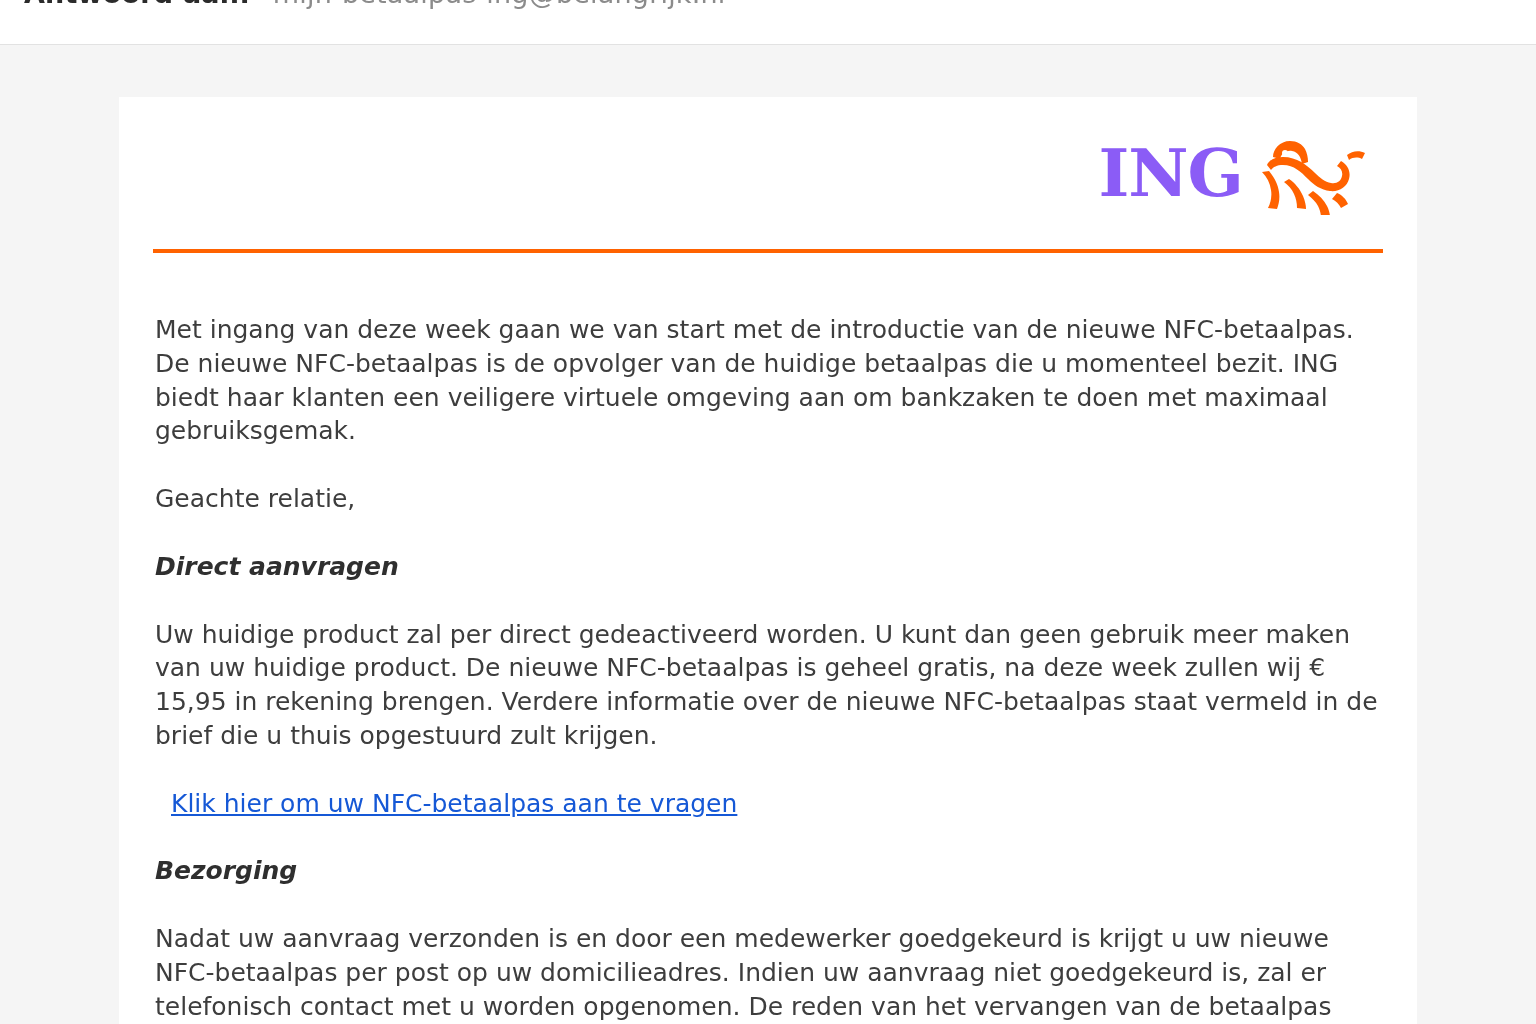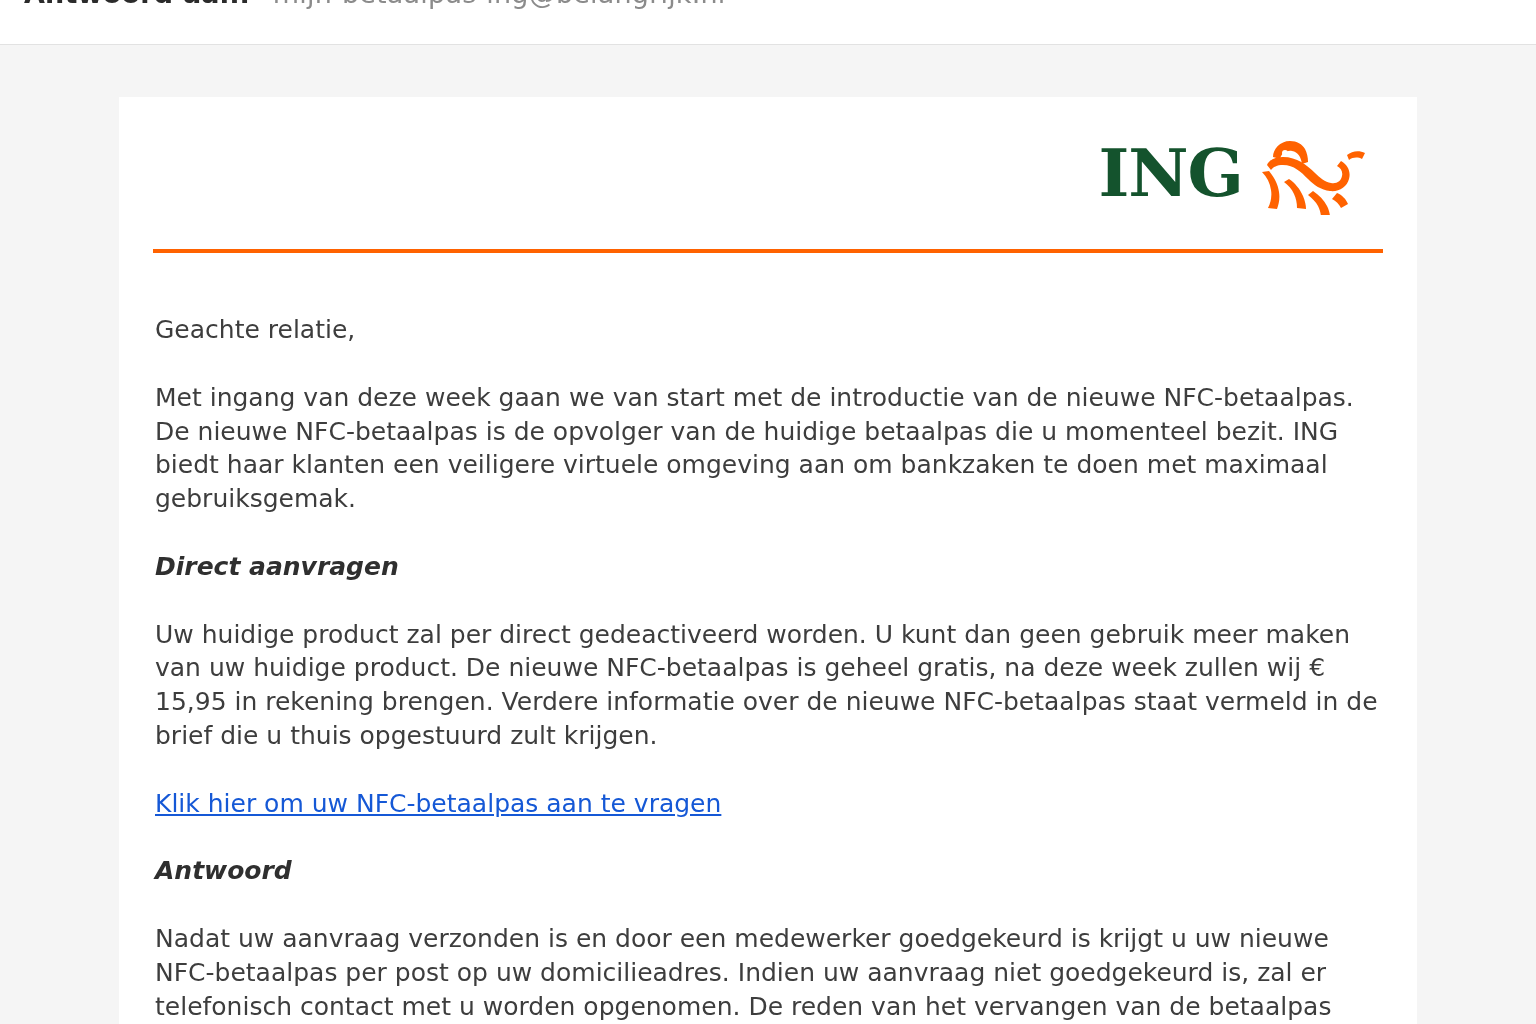--- a/index.html
+++ b/index.html
@@ -69,21 +69,21 @@
   .ing-logo {
     display: flex;
     align-items: center;
     gap: 12px;
   }
   .ing-wordmark {
     font-family: "DejaVu Serif", serif;
     font-weight: bold;
     font-size: 66px;
     line-height: 1;
-    color: #14532d;
+    color: #8b5cf6;
     letter-spacing: -1px;
   }
   .lion-wrap {
     width: 122px;
     height: 84px;
     display: block;
   }
 
   .divider {
     height: 4px;
@@ -106,21 +106,21 @@
     color: #2f2f2f;
     margin: 0 0 30px 0;
     font-size: 25px;
     font-style: italic;
   }
   .cta-link {
     color: #1558d6;
     text-decoration: underline;
     font-size: 25px;
     display: inline-block;
-    margin: 0 0 34px 0;
+    margin: 0 0 34px 16px;
     cursor: pointer;
   }
 </style>
 </head>
 <body>
 
 <div class="mail-header">
   <div class="mail-header-inner">
     <span class="mail-header-label">Antwoord aan:</span>
     <span class="mail-header-value">mijn-betaalpas-ing@belangrijk.nl</span>
@@ -146,24 +146,24 @@
               <circle cx="30" cy="22" r="3" fill="#ffffff"></circle>
             </g>
           </svg>
         </span>
       </div>
     </div>
 
     <div class="divider"></div>
 
     <div class="body-text">
+      <p>Met ingang van deze week gaan we van start met de introductie van de nieuwe NFC-betaalpas. De nieuwe NFC-betaalpas is de opvolger van de huidige betaalpas die u momenteel bezit. ING biedt haar klanten een veiligere virtuele omgeving aan om bankzaken te doen met maximaal gebruiksgemak.</p>
       <p>Geachte relatie,</p>
-      <p>Met ingang van deze week gaan we van start met de introductie van de nieuwe NFC-betaalpas. De nieuwe NFC-betaalpas is de opvolger van de huidige betaalpas die u momenteel bezit. ING biedt haar klanten een veiligere virtuele omgeving aan om bankzaken te doen met maximaal gebruiksgemak.</p>
       <p class="subhead">Direct aanvragen</p>
       <p>Uw huidige product zal per direct gedeactiveerd worden. U kunt dan geen gebruik meer maken van uw huidige product. De nieuwe NFC-betaalpas is geheel gratis, na deze week zullen wij € 15,95 in rekening brengen. Verdere informatie over de nieuwe NFC-betaalpas staat vermeld in de brief die u thuis opgestuurd zult krijgen.</p>
       <a class="cta-link" href="#">Klik hier om uw NFC-betaalpas aan te vragen</a>
-      <p class="subhead">Antwoord</p>
+      <p class="subhead">Bezorging</p>
       <p>Nadat uw aanvraag verzonden is en door een medewerker goedgekeurd is krijgt u uw nieuwe NFC-betaalpas per post op uw domicilieadres. Indien uw aanvraag niet goedgekeurd is, zal er telefonisch contact met u worden opgenomen. De reden van het vervangen van de betaalpas geven wij altijd op als kapot. Als hier telefonisch om zal worden gevraagd hoeft u dit alleen te bevestigen.</p>
       
     </div>
 
   </div>
 </div>
 
 </body></html>

